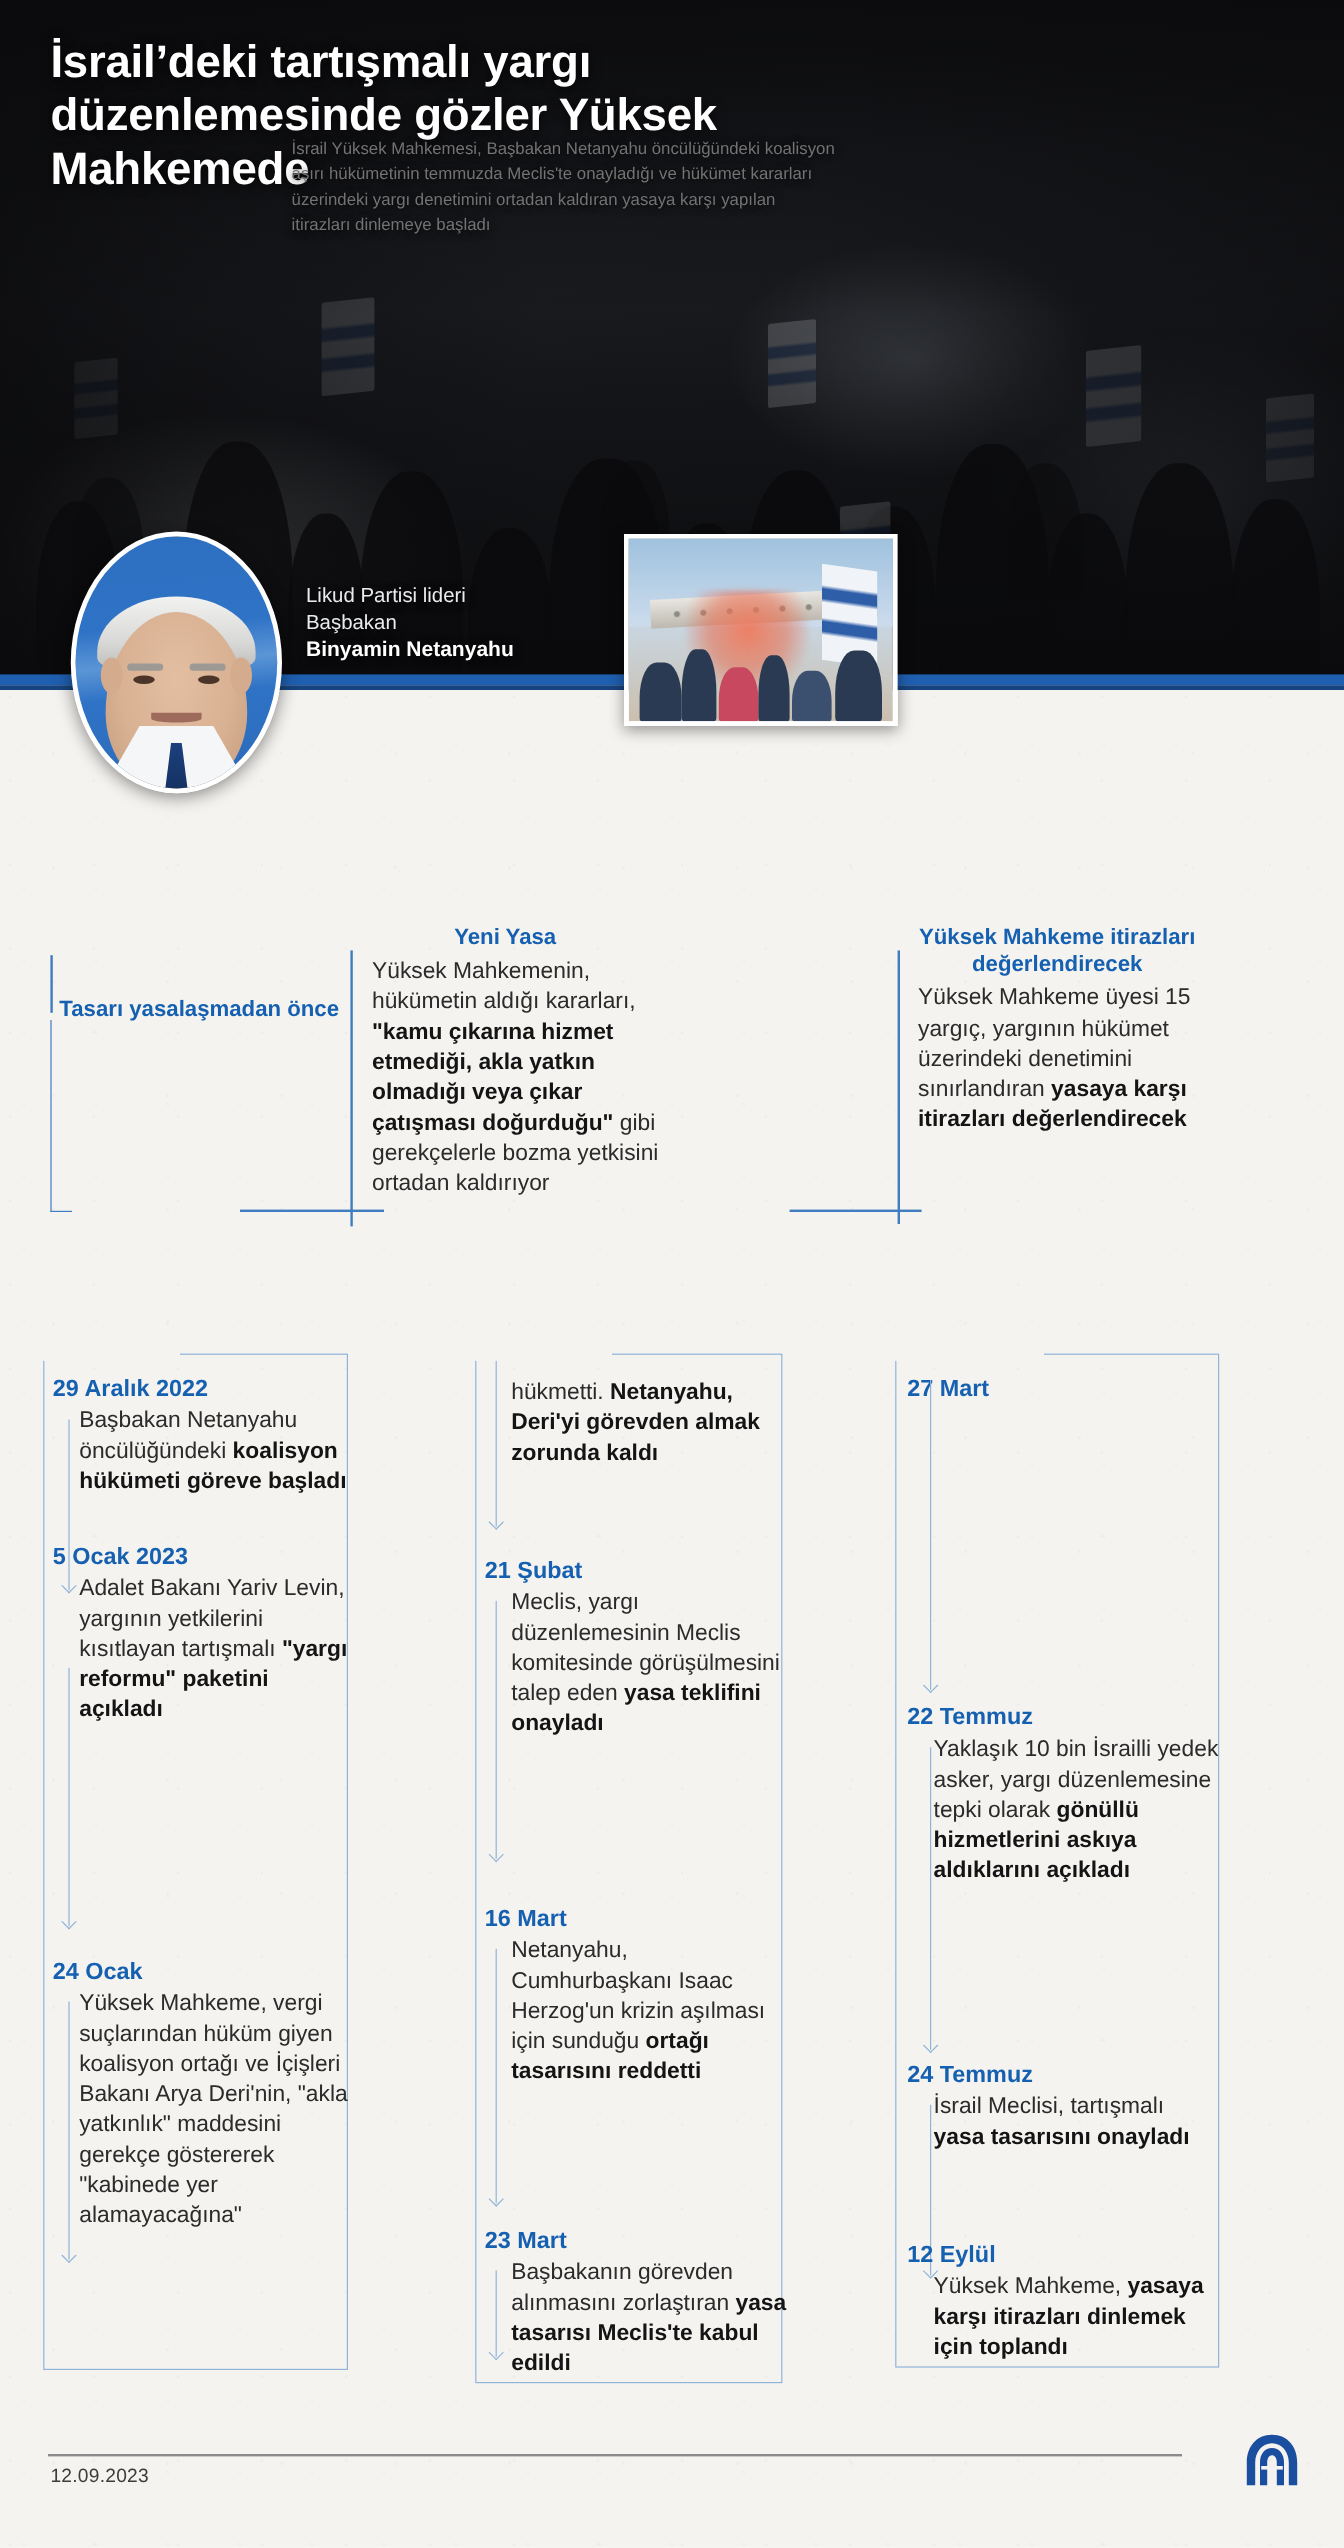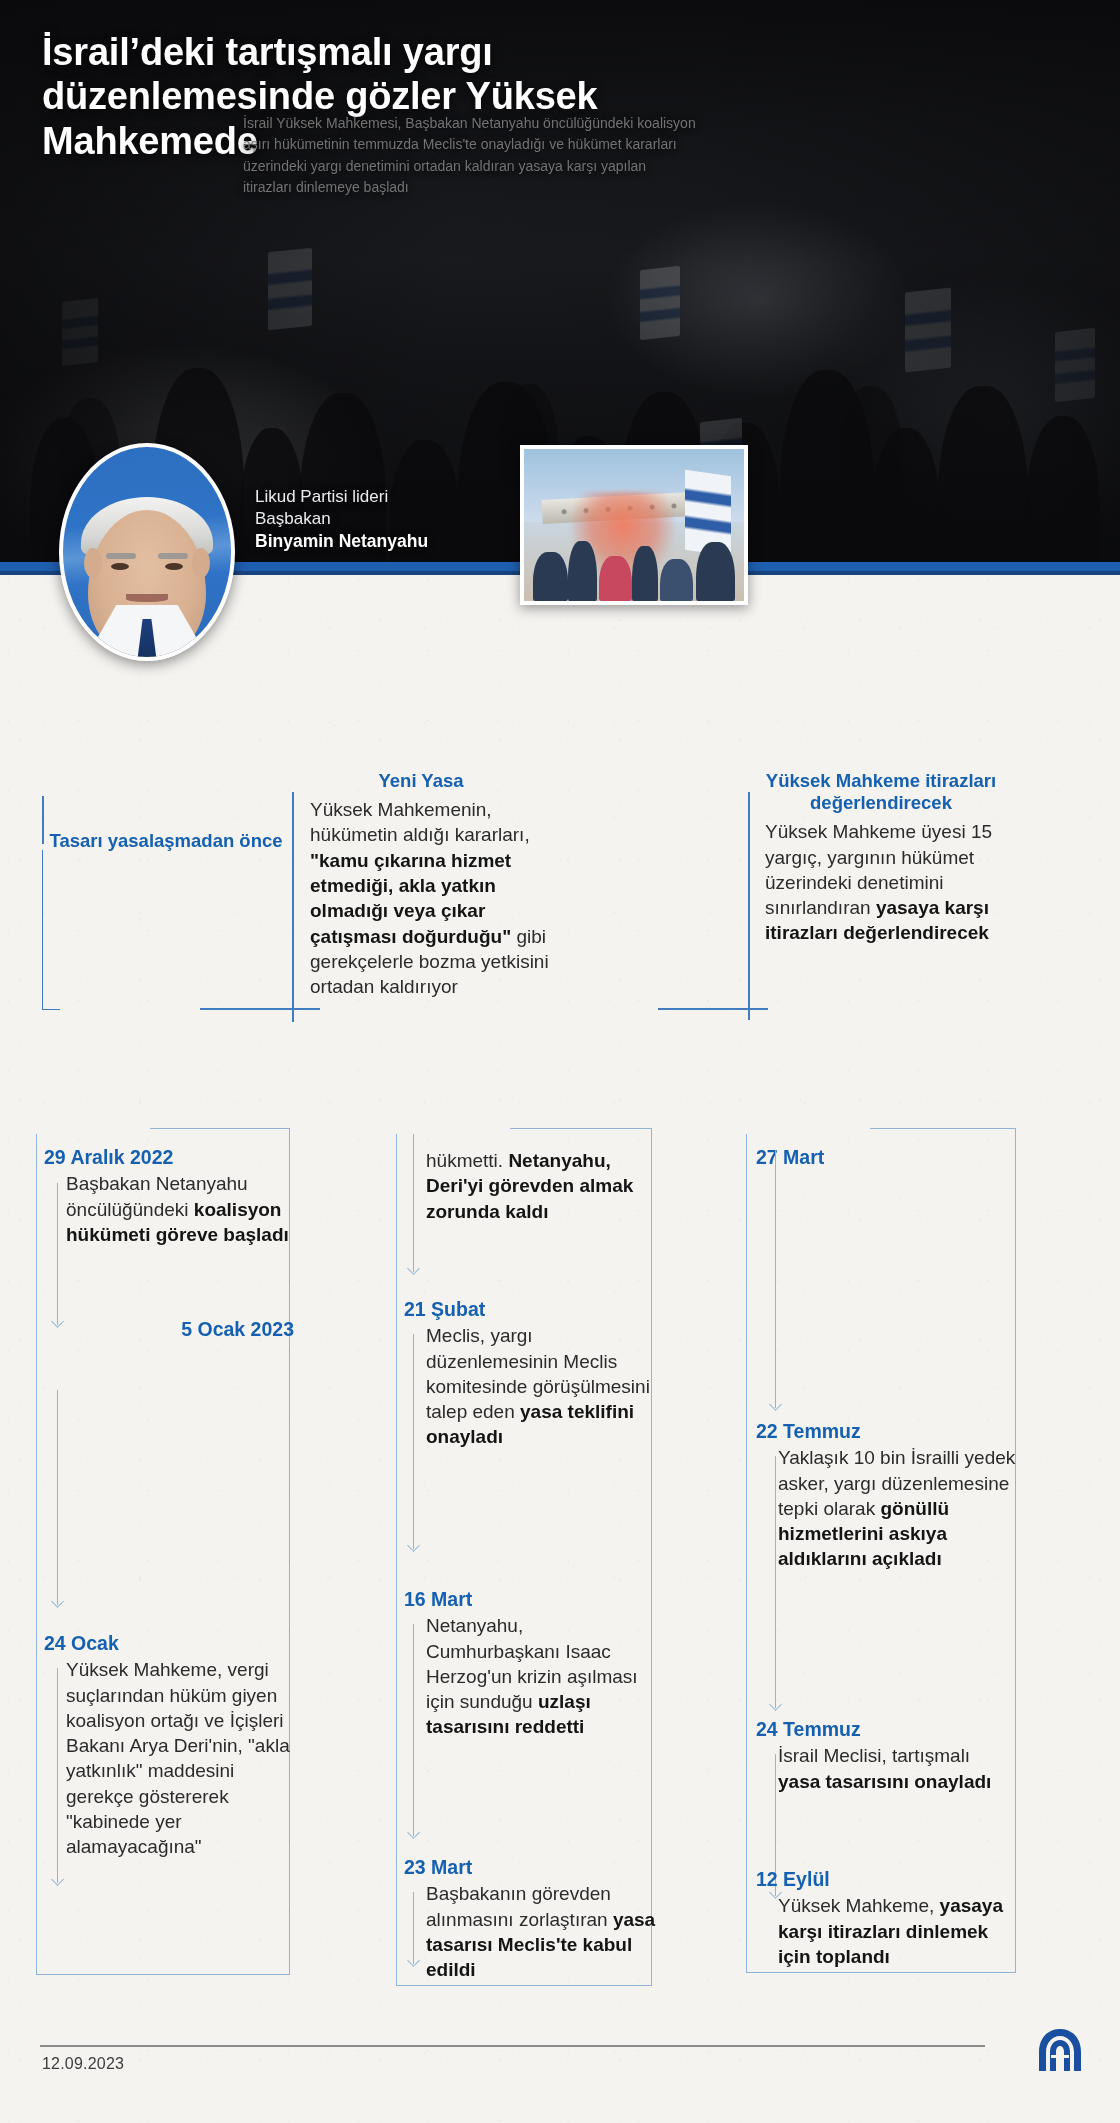--- a/index.html
+++ b/index.html
@@ -441,22 +441,23 @@
 <div class="tl-mask" style="left:30px;  top:1120px; width:120px; height:14px;"></div>
 <div class="tl-mask" style="left:390px; top:1120px; width:120px; height:14px;"></div>
 <div class="tl-mask" style="left:740px; top:1120px; width:130px; height:14px;"></div>
 
 <div class="tl-item" style="left:44px; top:1146px; width:250px;">
   <div class="tl-date">29 Aralık 2022</div>
   <div class="tl-text"><span>Başbakan Netanyahu öncülüğündeki </span><b>koalisyon hükümeti göreve başladı</b></div>
 </div>
 <div class="tl-arrow" style="left:57px; top:1183px; height:142px;"></div>
 
-<div class="tl-item" style="left:44px; top:1318px; width:250px;text-align:right;">
+<div class="tl-item" style="left:44px; top:1286px; width:250px;">
   <div class="tl-date">5 Ocak 2023</div>
+  <div class="tl-text"><span>Adalet Bakanı Yariv Levin, yargının yetkilerini kısıtlayan tartışmalı </span><b>"yargı reformu" paketini açıkladı</b></div>
 </div>
 <div class="tl-arrow" style="left:57px; top:1390px; height:215px;"></div>
 
 <div class="tl-item" style="left:44px; top:1632px; width:252px;">
   <div class="tl-date">24 Ocak</div>
   <div class="tl-text"><span>Yüksek Mahkeme, vergi suçlarından hüküm giyen koalisyon ortağı ve İçişleri Bakanı Arya Deri'nin, "akla yatkınlık" maddesini gerekçe göstererek "kabinede yer alamayacağına"</span></div>
 </div>
 <div class="tl-arrow" style="left:57px; top:1668px; height:215px;"></div>
 
 <div class="tl-item" style="left:404px; top:1148px; width:252px;">
@@ -465,21 +466,21 @@
 <div class="tl-arrow" style="left:413px; top:1130px; height:142px;"></div>
 
 <div class="tl-item" style="left:404px; top:1298px; width:252px;">
   <div class="tl-date">21 Şubat</div>
   <div class="tl-text"><span>Meclis, yargı düzenlemesinin Meclis komitesinde görüşülmesini talep eden </span><b>yasa teklifini onayladı</b></div>
 </div>
 <div class="tl-arrow" style="left:413px; top:1334px; height:215px;"></div>
 
 <div class="tl-item" style="left:404px; top:1588px; width:252px;">
   <div class="tl-date">16 Mart</div>
-  <div class="tl-text"><span>Netanyahu, Cumhurbaşkanı Isaac Herzog'un krizin aşılması için sunduğu </span><b>uzlaşı tasarısını reddetti</b></div>
+  <div class="tl-text"><span>Netanyahu, Cumhurbaşkanı Isaac Herzog'un krizin aşılması için sunduğu </span><b>ortağı tasarısını reddetti</b></div>
 </div>
 <div class="tl-arrow" style="left:413px; top:1624px; height:212px;"></div>
 
 <div class="tl-item" style="left:404px; top:1856px; width:252px;">
   <div class="tl-date">23 Mart</div>
   <div class="tl-text"><span>Başbakanın görevden alınmasını zorlaştıran </span><b>yasa tasarısı Meclis'te kabul edildi</b></div>
 </div>
 <div class="tl-arrow" style="left:413px; top:1892px; height:72px;"></div>
 
 <div class="tl-item" style="left:756px; top:1146px; width:260px;">

